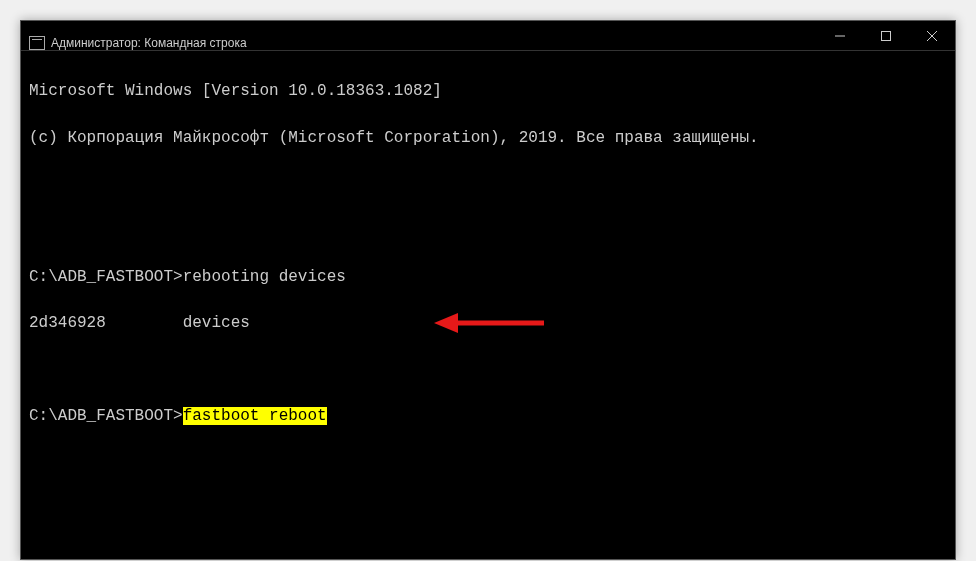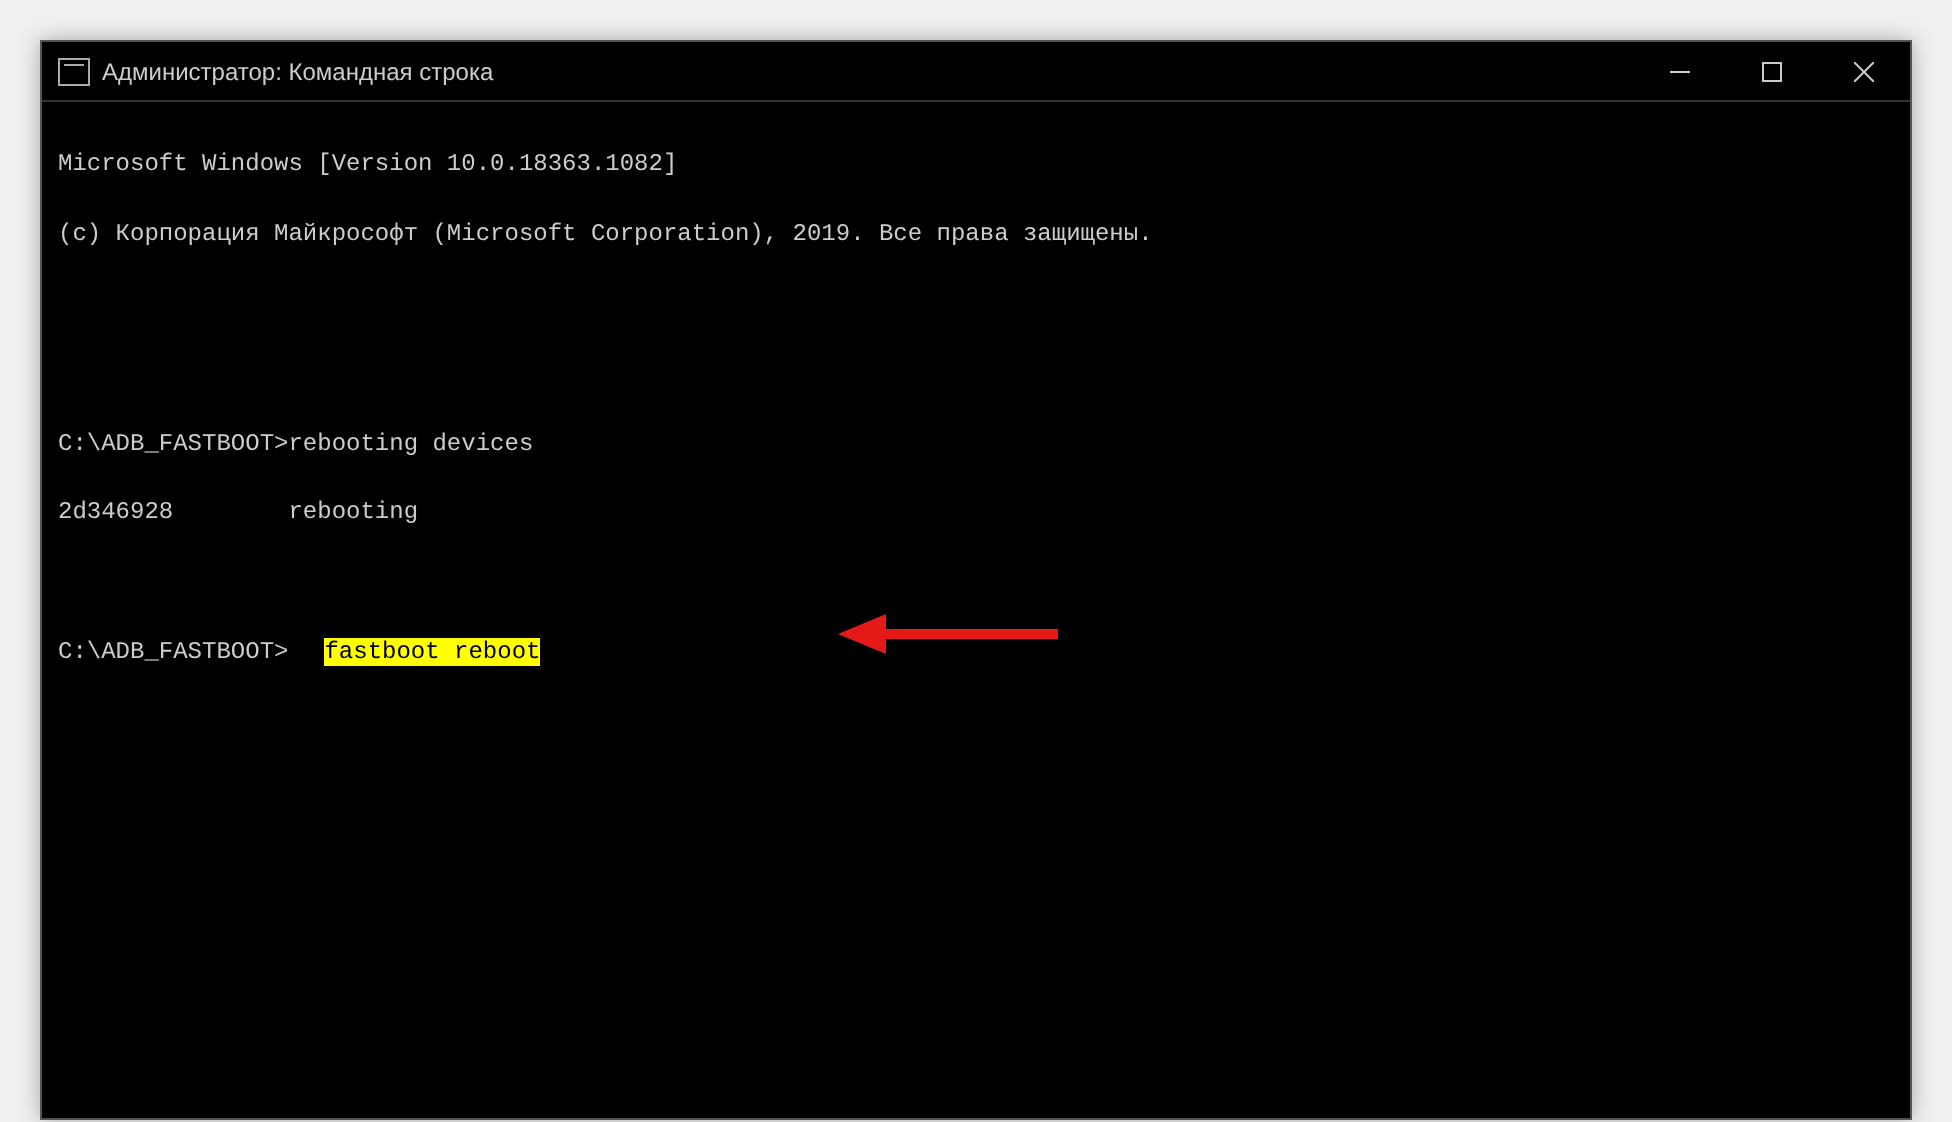--- a/index.html
+++ b/index.html
@@ -22,21 +22,21 @@
       border: 1px solid #555;
       box-shadow: 0 0 10px rgba(0,0,0,0.3);
       display: flex;
       flex-direction: column;
       position: relative;
     }
     .titlebar {
       height: 30px;
       background: #000;
       display: flex;
-      align-items: center;
+      align-items: flex-end;
       justify-content: space-between;
       color: #ccc;
       font-family: 'Segoe UI', Tahoma, sans-serif;
       font-size: 12px;
       border-bottom: 1px solid #333;
     }
     .titlebar-left {
       display: flex;
       align-items: center;
       padding-left: 8px;
@@ -76,33 +76,32 @@
     }
     .window-btn svg {
       width: 10px;
       height: 10px;
     }
     .terminal {
       flex: 1;
       background: #000;
       color: #ccc;
       padding: 6px 8px;
-      font-size: 12px;
+      font-size: 16px;
       line-height: 1.45;
       white-space: pre;
       overflow: hidden;
       position: relative;
     }
     .line {
       display: block;
     }
     .highlight {
       background: #ffff00;
       color: #000;
-      margin-left: 18px;
     }
     .arrow-annotation {
       position: absolute;
       top: 237px;
       left: 355px;
       pointer-events: none;
     }
   </style>
 </head>
 <body>
@@ -132,21 +131,21 @@
       </div>
     </div>
   </div>
 
   <div class="terminal">
 <span class="line">Microsoft Windows [Version 10.0.18363.1082]</span>
 <span class="line">(c) Корпорация Майкрософт (Microsoft Corporation), 2019. Все права защищены.</span>
 <span class="line"> </span>
 <span class="line"> </span>
 <span class="line"><span>C:\ADB_FASTBOOT&gt;</span><span>rebooting devices</span></span>
-<span class="line">2d346928        rebooting</span>
+<span class="line">2d346928        devices</span>
 <span class="line"> </span>
 <span class="line"><span>C:\ADB_FASTBOOT&gt;</span><span class="highlight">fastboot reboot</span></span>
 <span class="line"> </span>
 
 
 
 
     <div class="arrow-annotation">
       <svg width="110" height="24" viewBox="0 0 110 24">
         <line x1="110" y1="12" x2="20" y2="12" stroke="#e61919" stroke-width="5"></line>

